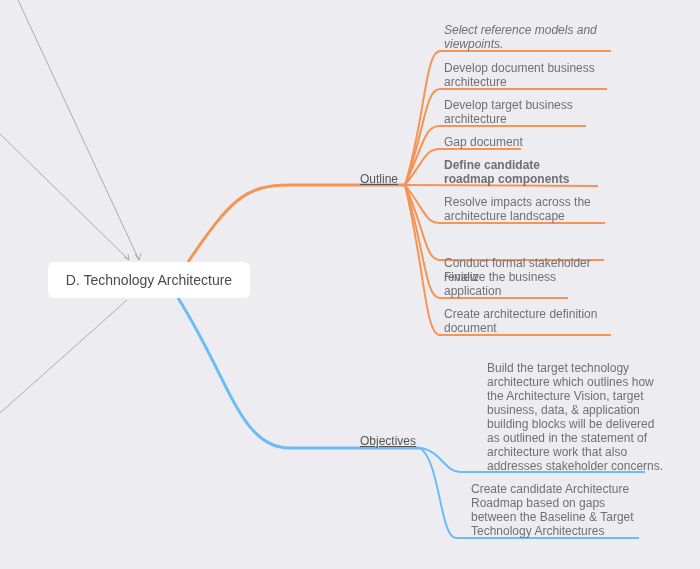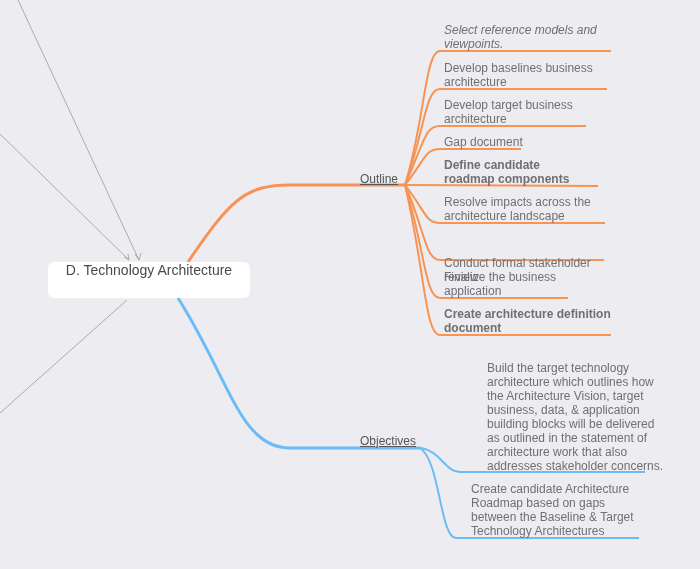--- a/index.html
+++ b/index.html
@@ -7,21 +7,21 @@
       width: 700px; height: 569px; overflow: hidden;
       background: #ededf1;
       font-family: "Liberation Sans", sans-serif;
       position: relative;
     }
     svg.canvas { position: absolute; left: 0; top: 0; }
     .root-node {
       position: absolute; left: 48px; top: 262px;
       width: 202px; height: 36px;
       background: #ffffff; border-radius: 6px;
-      display: flex; align-items: flex-start; justify-content: center;
+      display: flex; align-items: center; justify-content: center;
       font-size: 14px; color: #4a4a4a;
       box-sizing: border-box;
     }
     .branch-label {
       position: absolute; font-size: 12px; color: #555; text-decoration: underline;
     }
     .leaf {
       position: absolute; font-size: 12px; color: #6f6f74;
       line-height: 14px;
     }
@@ -65,23 +65,23 @@
 </div>
 
 <div class="branch-label" style="left:360px; top:172px;">
   <span>Outline</span>
 </div>
 <div class="branch-label" style="left:360px; top:434px;">
   <span>Objectives</span>
 </div>
 
 <div class="leaf" style="left:444px; top:23px; width:170px;font-style:italic;"><span>Select reference models and viewpoints.</span></div>
-<div class="leaf" style="left:444px; top:61px; width:165px;"><span>Develop baselines business architecture</span></div>
+<div class="leaf" style="left:444px; top:61px; width:165px;"><span>Develop document business architecture</span></div>
 <div class="leaf" style="left:444px; top:98px; width:145px;"><span>Develop target business architecture</span></div>
 <div class="leaf" style="left:444px; top:135px; width:120px;"><span>Gap document</span></div>
 <div class="leaf" style="left:444px; top:158px; width:150px;font-weight:bold;"><span>Define candidate roadmap components</span></div>
 <div class="leaf" style="left:444px; top:195px; width:160px;"><span>Resolve impacts across the architecture landscape</span></div>
 <div class="leaf" style="left:444px; top:232px; width:155px;margin-top:24px;"><span>Conduct formal stakeholder review</span></div>
 <div class="leaf" style="left:444px; top:270px; width:125px;"><span>Finalize the business application</span></div>
-<div class="leaf" style="left:444px; top:307px; width:168px;font-weight:bold;"><span>Create architecture definition document</span></div>
+<div class="leaf" style="left:444px; top:307px; width:168px;"><span>Create architecture definition document</span></div>
 
 <div class="leaf" style="left:463px; top:361px; width:178px;margin-left:24px;"><span>Build the target technology architecture which outlines how the Architecture Vision, target business, data, &amp; application building blocks will be delivered as outlined in the statement of architecture work that also addresses stakeholder concerns.</span></div>
 <div class="leaf" style="left:463px; top:482px; width:172px;margin-left:8px;"><span>Create candidate Architecture Roadmap based on gaps between the Baseline &amp; Target Technology Architectures</span></div>
 
 </body></html>

